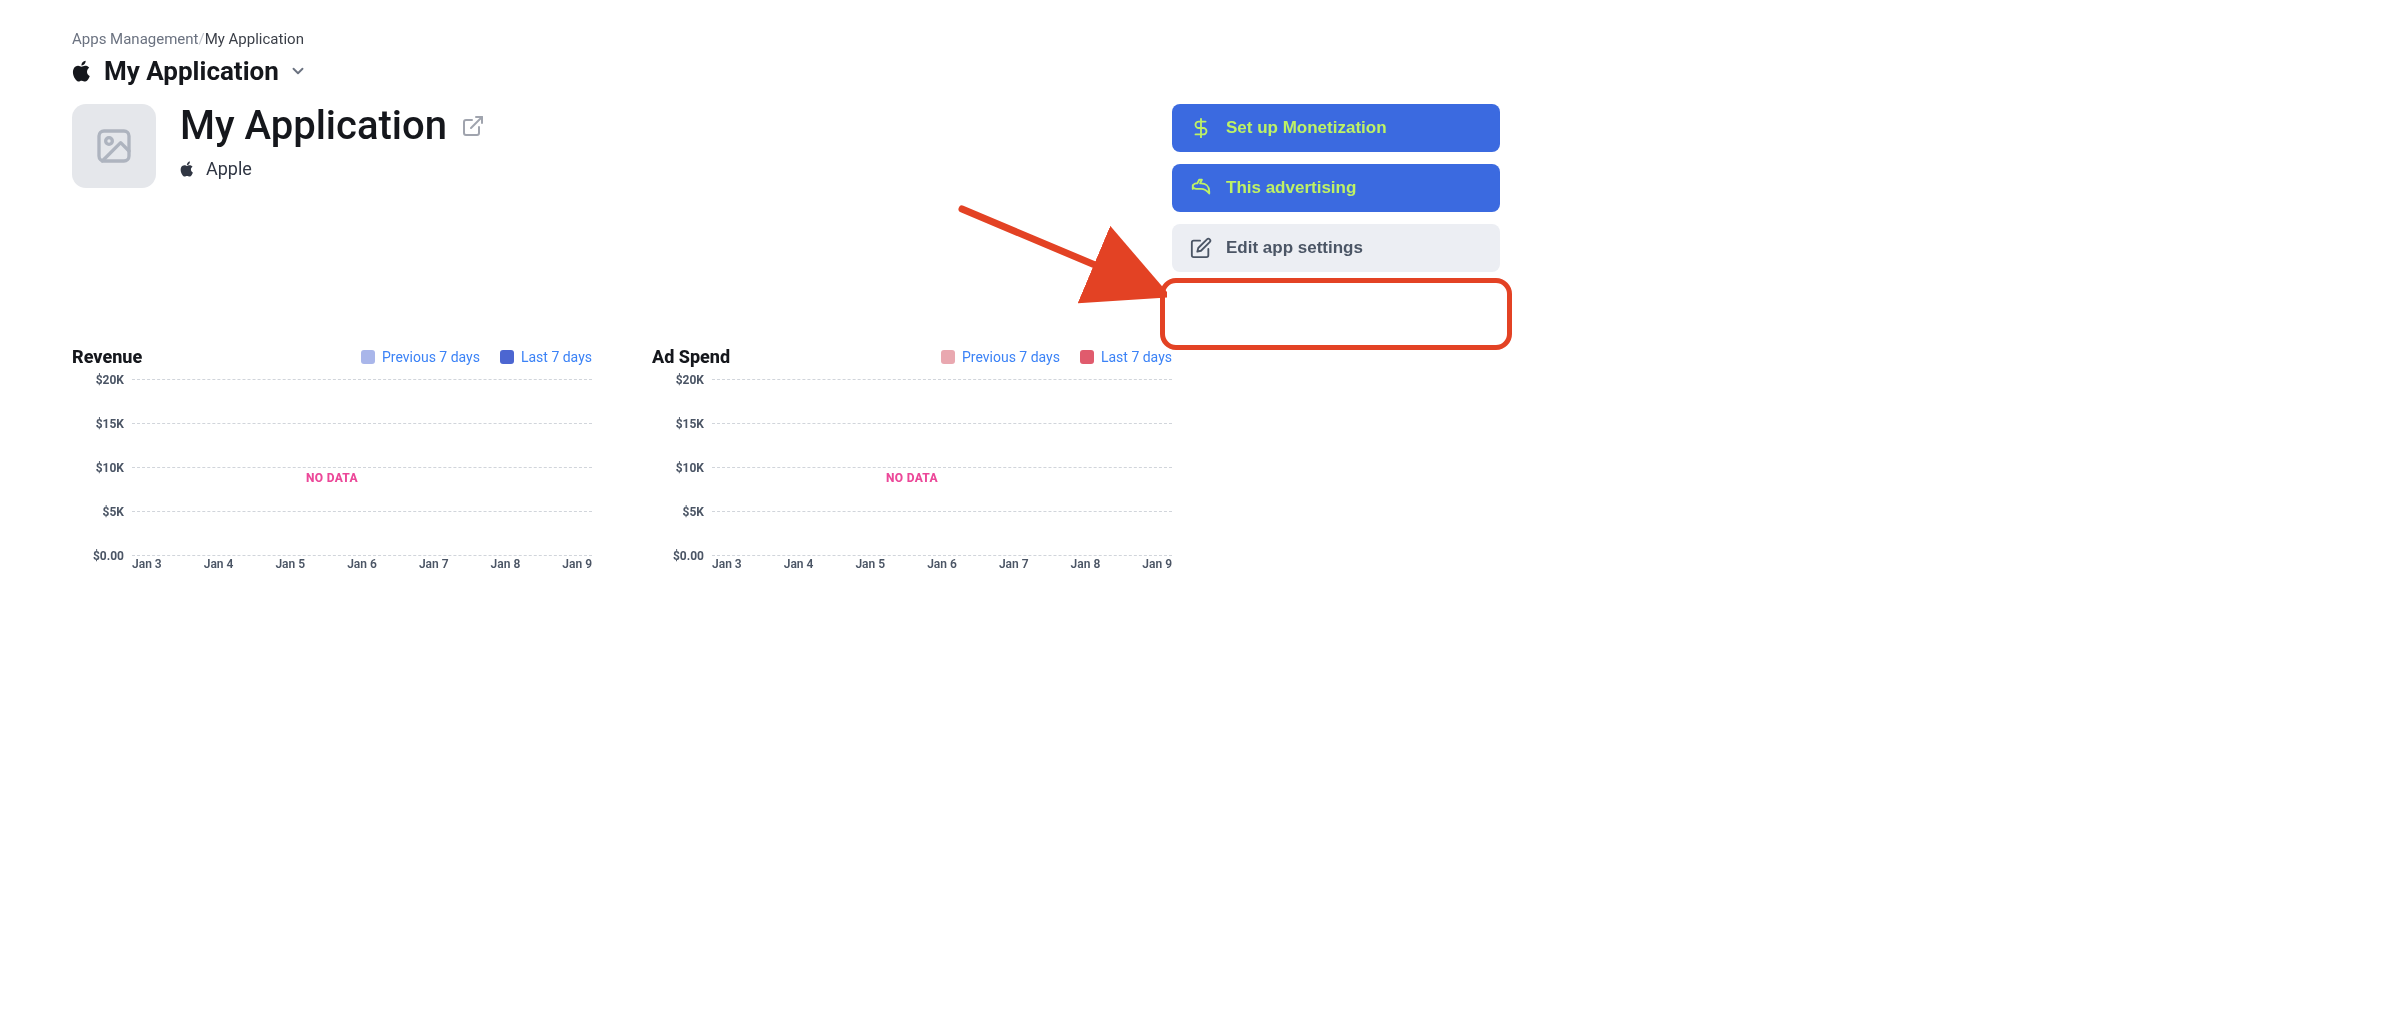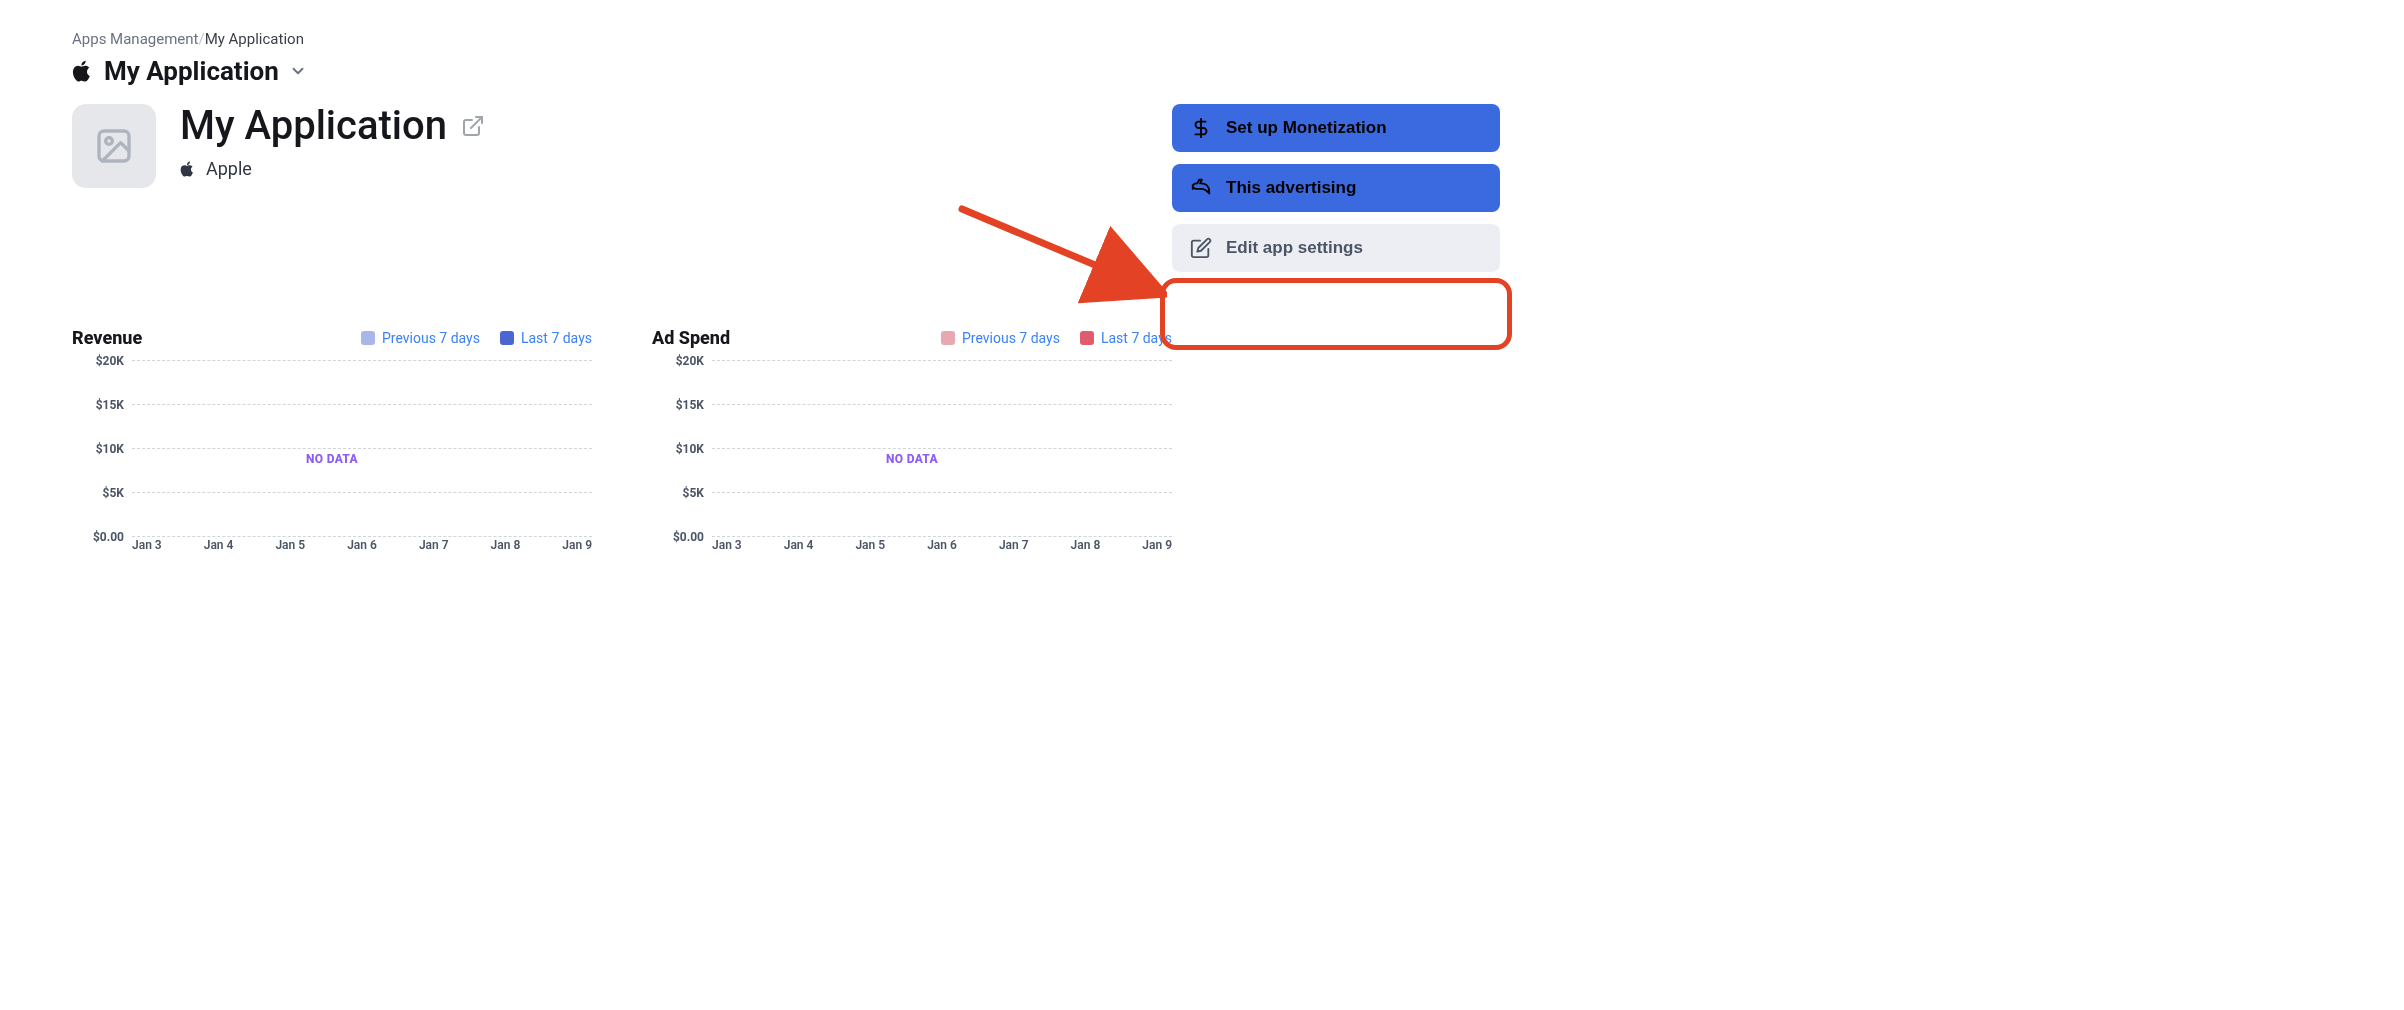--- a/index.html
+++ b/index.html
@@ -55,41 +55,41 @@
   .app-meta .platform-row{display:flex;gap:10px;align-items:center;color:#303643;font-size:18px;margin-top:10px}
   .app-meta .platform-row .platform-icon{width:16px;height:16px}
 
   .spacer{flex:1}
 
   
   .actions{width:328px;display:flex;flex-direction:column;gap:12px;position:relative}
   .btn{display:flex;align-items:center;gap:14px;border-radius:8px;padding:13px 18px;border:none;
     font-size:17px;font-weight:700;cursor:pointer;width:100%;text-align:left}
   .btn svg{width:22px;height:22px;flex:none}
-  .btn.primary{background:var(--blue);color:#000000}
+  .btn.primary{background:var(--blue);color:#bef264}
   .btn.secondary{background:var(--greybtn);color:var(--greybtn-text)}
   .highlight-box{position:absolute;border:5px solid var(--highlight);border-radius:16px;
     left:-12px;right:-12px;pointer-events:none}
   .arrow{position:absolute;pointer-events:none}
 
   
-  .charts{display:flex;gap:60px;margin-top:55px}
+  .charts{display:flex;gap:60px;margin-top:74px}
   .chart-card{flex:1;min-width:0}
   .chart-head{display:flex;align-items:center;gap:20px;margin-bottom:12px}
   .chart-title{font-size:18px;font-weight:800}
   .legend{display:flex;gap:20px;margin-left:auto;font-size:14px;color:#3b82f6}
   .legend .swatch{display:inline-block;width:14px;height:14px;border-radius:3px;margin-right:7px;vertical-align:-2px}
   .chart-body{position:relative;height:200px;padding-left:60px}
   .ygrid{position:absolute;left:60px;right:0;top:0;bottom:24px}
   .ygrid .row{position:absolute;left:0;right:0;display:flex;align-items:center}
   .ygrid .row .lbl{position:absolute;left:-58px;width:50px;text-align:right;font-size:12px;
     font-weight:700;color:#4b5565}
   .ygrid .row .line{flex:1;border-top:1px dashed var(--grid)}
   .nodata{position:absolute;top:50%;left:50%;transform:translate(-50%,-60%);
-    font-size:12px;font-weight:800;color:#8b5cf6;letter-spacing:.3px}
+    font-size:12px;font-weight:800;color:#ec4899;letter-spacing:.3px}
   .xaxis{position:absolute;left:60px;right:0;bottom:8px;display:flex;justify-content:space-between;
     font-size:12px;color:#4b5565;font-weight:600}
 
   svg{display:block}
 </style>
 </head>
 <body>
 
 <div class="page">
 

